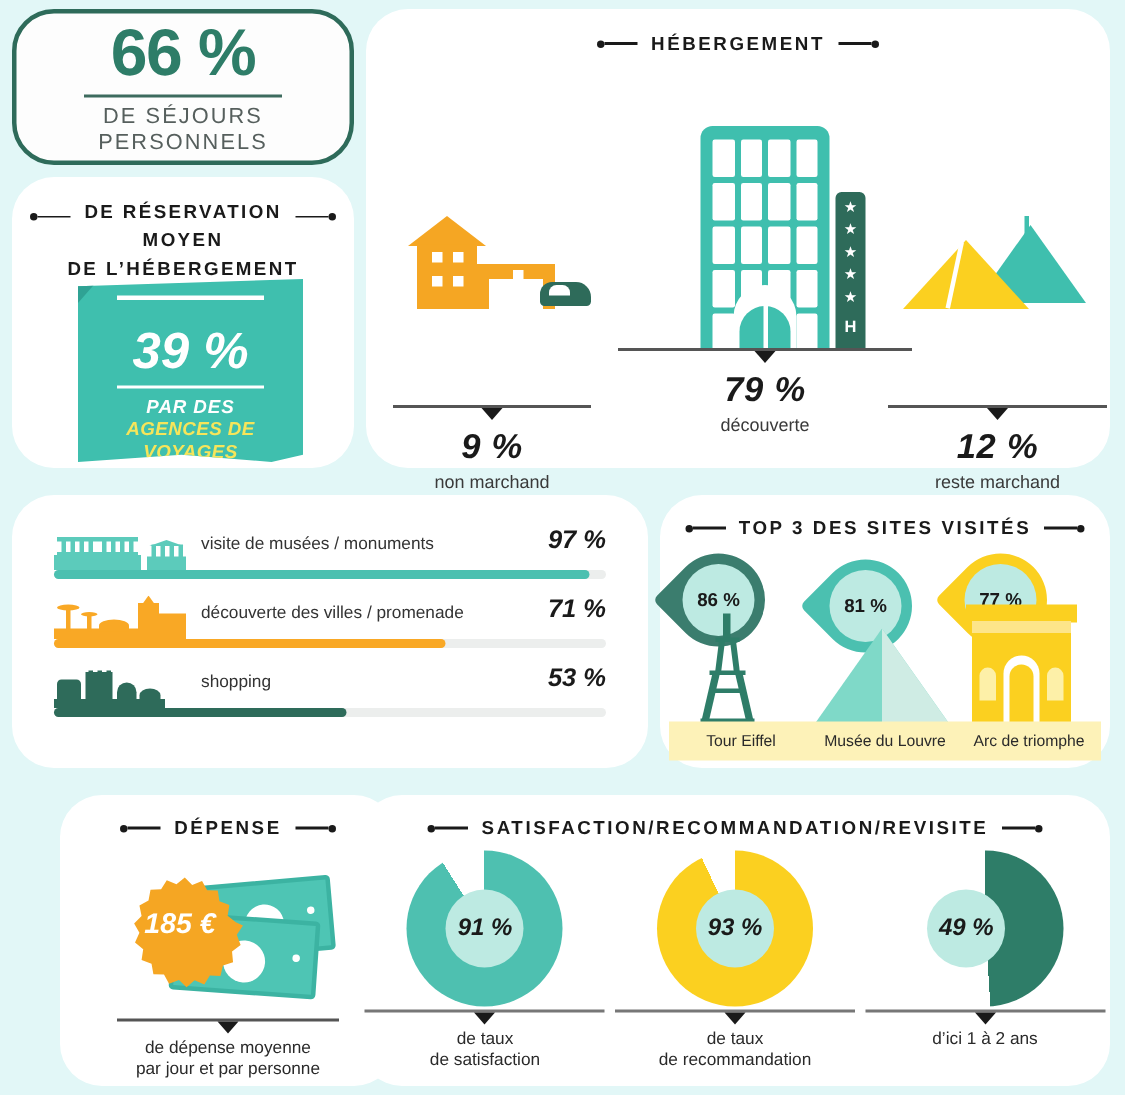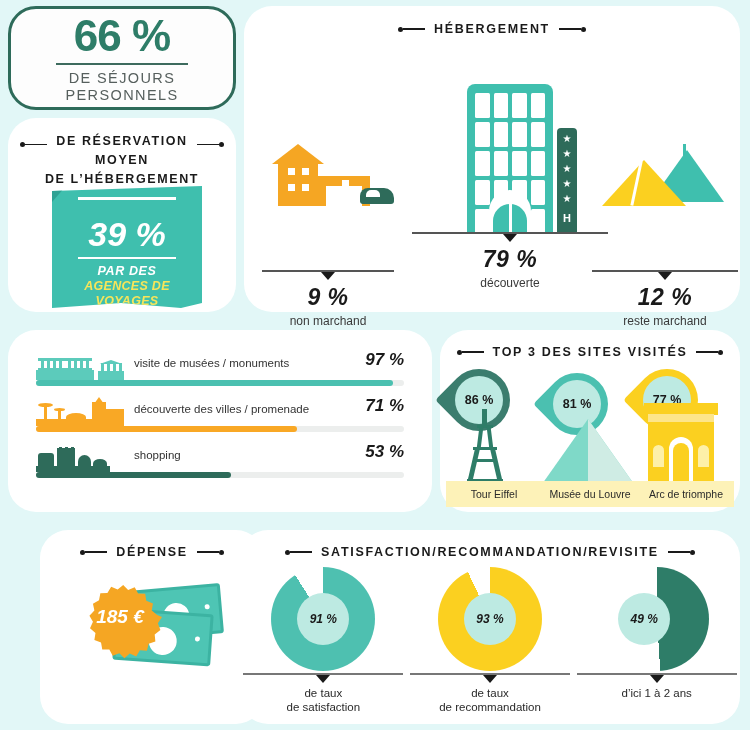--- a/index.html
+++ b/index.html
@@ -273,21 +273,21 @@
   .donuts { position: relative; height: 150px; margin-top: 6px; display: flex; }
   .dcell { flex: 1; position: relative; }
   .donut {
     position: absolute; left: 50%; top: 2px; transform: translateX(-50%);
     width: 104px; height: 104px;
   }
   .donut .hole {
     position: absolute; left: 50%; top: 50%; transform: translate(-50%,-50%);
     width: 52px; height: 52px; border-radius: 50%; background: #bdeae2;
     display: flex; align-items: center; justify-content: center;
-    font-size: 12px; font-style: italic; font-weight: bold; color: #1a1a1a;
+    font-size: 16px; font-style: italic; font-weight: bold; color: #1a1a1a;
   }
   .dcell .cap { position: absolute; left: 50%; transform: translateX(-50%); top: 108px; width: 160px; text-align: center; }
   .dcell .hr { height: 1.5px; background: #777; width: 100%; }
   .dcell .arrow {
     width: 0; height: 0; margin: 0 auto;
     border-left: 7px solid transparent; border-right: 7px solid transparent;
     border-top: 8px solid #1a1a1a;
   }
   .dcell .txt { font-size: 11.5px; color: #2a2a2a; margin-top: 3px; line-height: 1.25; }
 </style>
@@ -586,20 +586,28 @@
       </span>
       <span class="badge">
         <span>
           <span class="ln"></span>
           <span class="amt">185 €</span>
           <span class="ln"></span>
         </span>
       </span>
     </div>
 
+    <div style="width:148px;margin:4px auto 0;text-align:center">
+      <div style="height:1.5px;background:#555"></div>
+      <div style="width:0;height:0;margin:0 auto;border-left:7px solid transparent;border-right:7px solid transparent;border-top:8px solid #1a1a1a"></div>
+      <div style="font-size:11.5px;color:#2a2a2a;margin-top:3px;line-height:1.25">
+        <div>de dépense moyenne</div>
+        <div>par jour et par personne</div>
+      </div>
+    </div>
   </div>
 
   <div class="panel" id="sat">
     <div class="sec-head">
       <span class="rule">
         <span class="dot"></span>
         <span class="line"></span>
       </span>
       <span class="title">SATISFACTION/RECOMMANDATION/REVISITE</span>
       <span class="rule">

